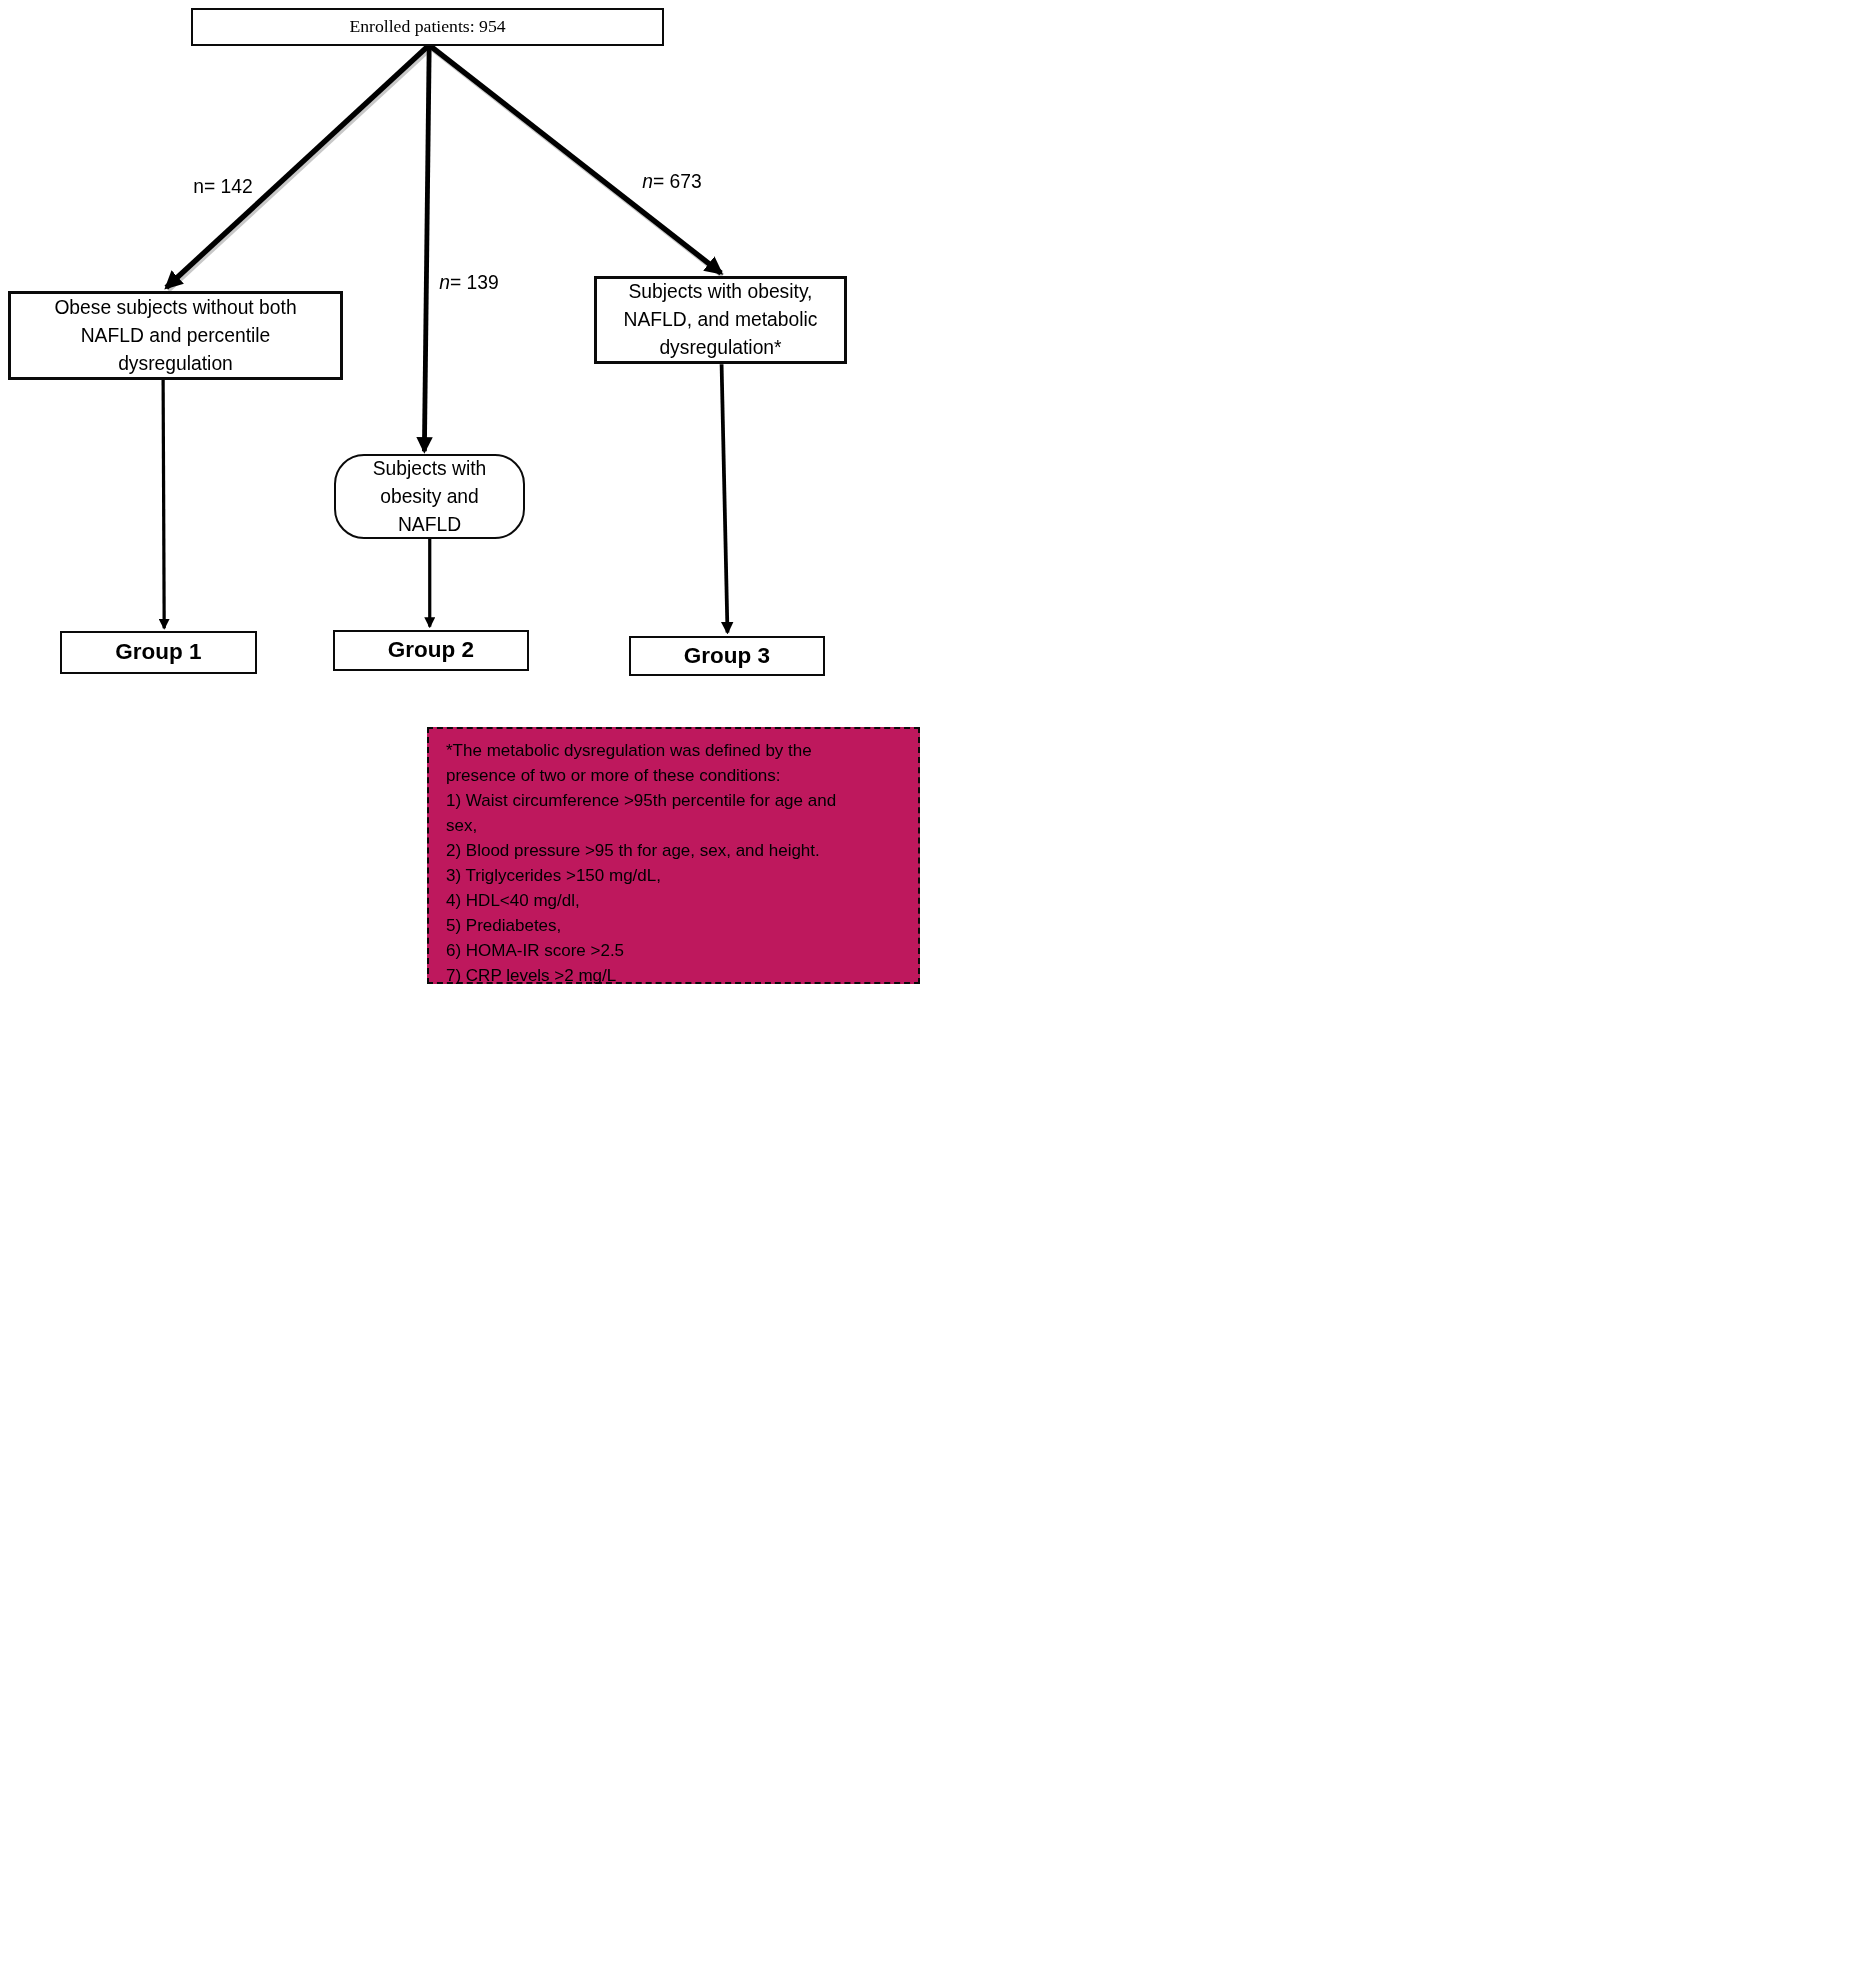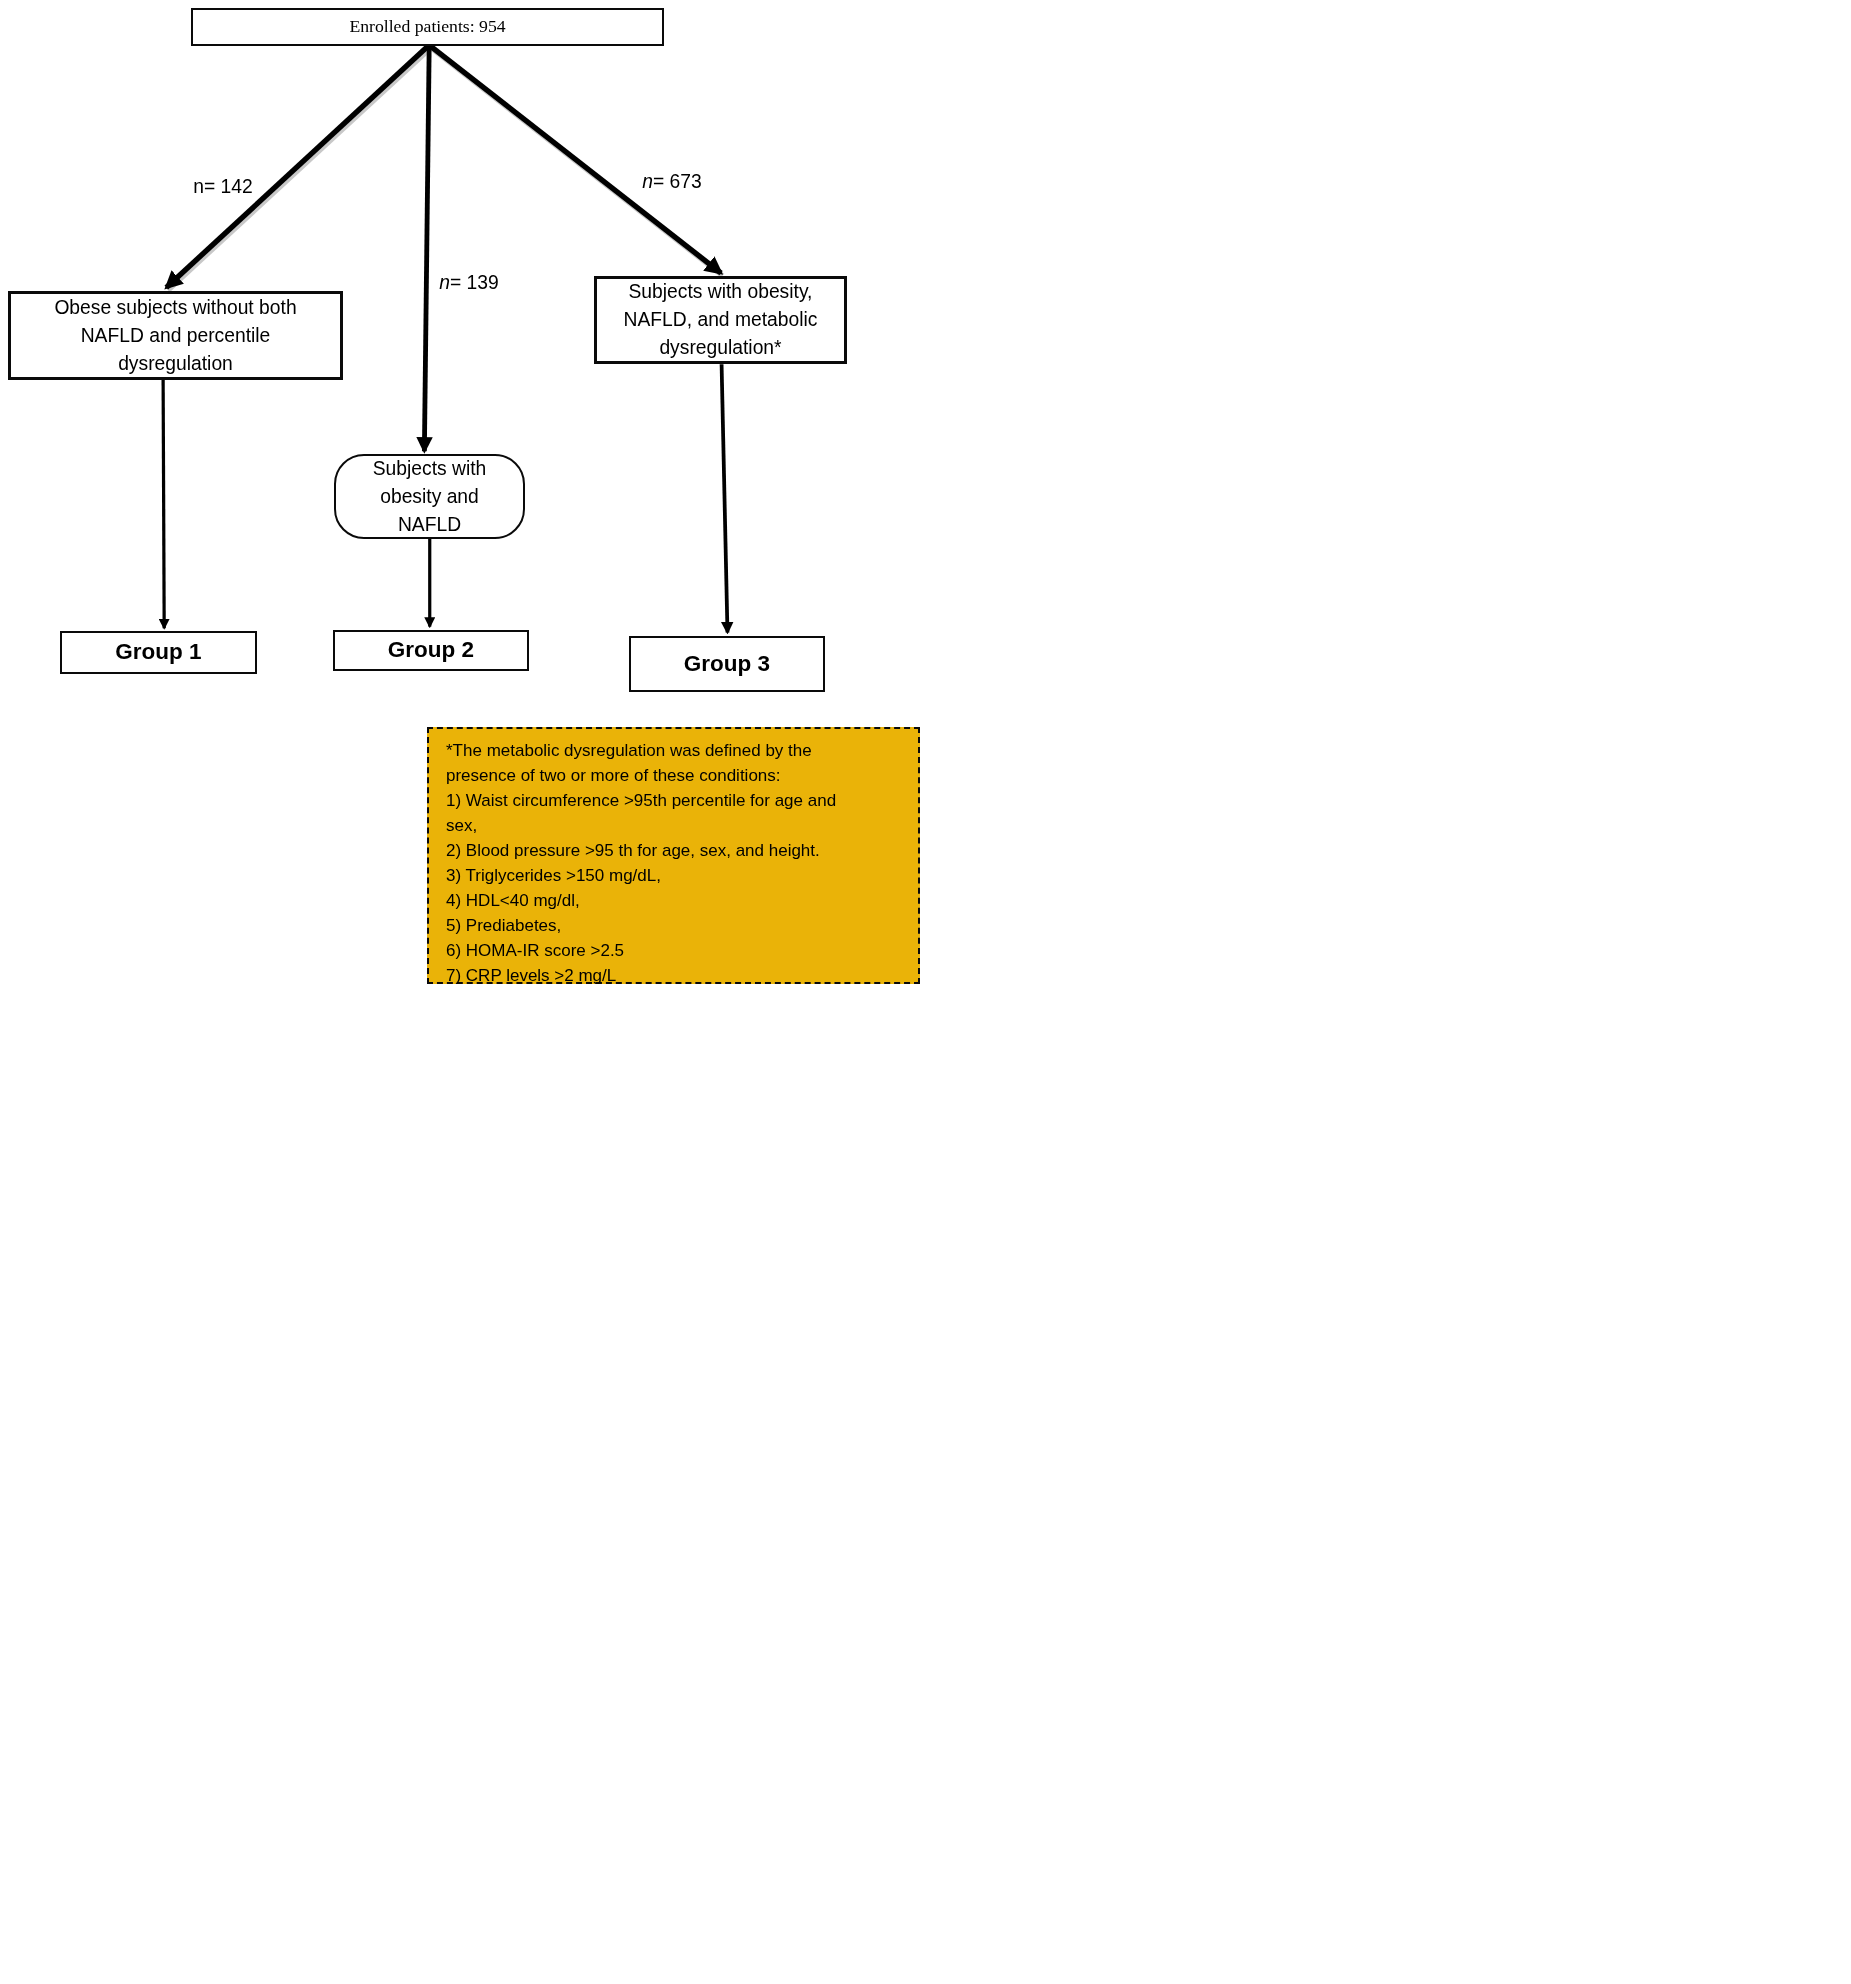--- a/index.html
+++ b/index.html
@@ -48,40 +48,40 @@
     font-size: 22.5px;
     font-weight: bold;
     line-height: 1.1;
   }
   #node-enrolled   { left: 191px;  top: 7.5px;   width: 473px; height: 38px;  border-width: 2.7px; }
   #node-criteria-1 { left: 8px;   top: 291px;  width: 335px; height: 89px; border-width: 3.2px; }
   #node-criteria-2 { left: 334px;  top: 454px;  width: 191px; height: 85px; border-width: 2.7px; border-radius: 30px; }
   #node-criteria-3 { left: 594px; top: 276px;  width: 253px; height: 88px; border-width: 3.2px; }
   #node-group-1    { left: 60px;  top: 631px; width: 197px; height: 43px;  border-width: 2.7px; justify-content: center; }
   #node-group-2    { left: 333px;  top: 630px; width: 196px; height: 41px;  border-width: 2.7px; }
-  #node-group-3    { left: 629px; top: 636px; width: 196px; height: 56px;  border-width: 2.7px; }
+  #node-group-3    { left: 629px; top: 636px; width: 196px; height: 40px;  border-width: 2.7px; }
   .edge-label {
     position: absolute;
     transform: translate(-50%, -50%);
     font-size: 19.3px;
     white-space: nowrap;
     z-index: 3;
   }
   .edge-label .n-i { font-style: italic; }
   .edge-label .n-u { font-style: normal; }
   #label-n1 { left: 223px;  top: 187px; text-align: right; }
   #label-n2 { left: 469px;  top: 283px; }
   #label-n3 { left: 672px; top: 182px; }
   #footnote-box {
     position: absolute;
     left: 427px; top: 727px;
     width: 493px; height: 257px;
     box-sizing: border-box;
     border: 2.1px dashed #0a0a0a;
-    background: #eab308;
+    background: #be185d;
     padding: 8.6px 6.4px 0 17px;
     font-size: 17px;
     line-height: 25px;
     text-align: left;
     z-index: 2;
   }
 </style>
 </head>
 <body>
 

